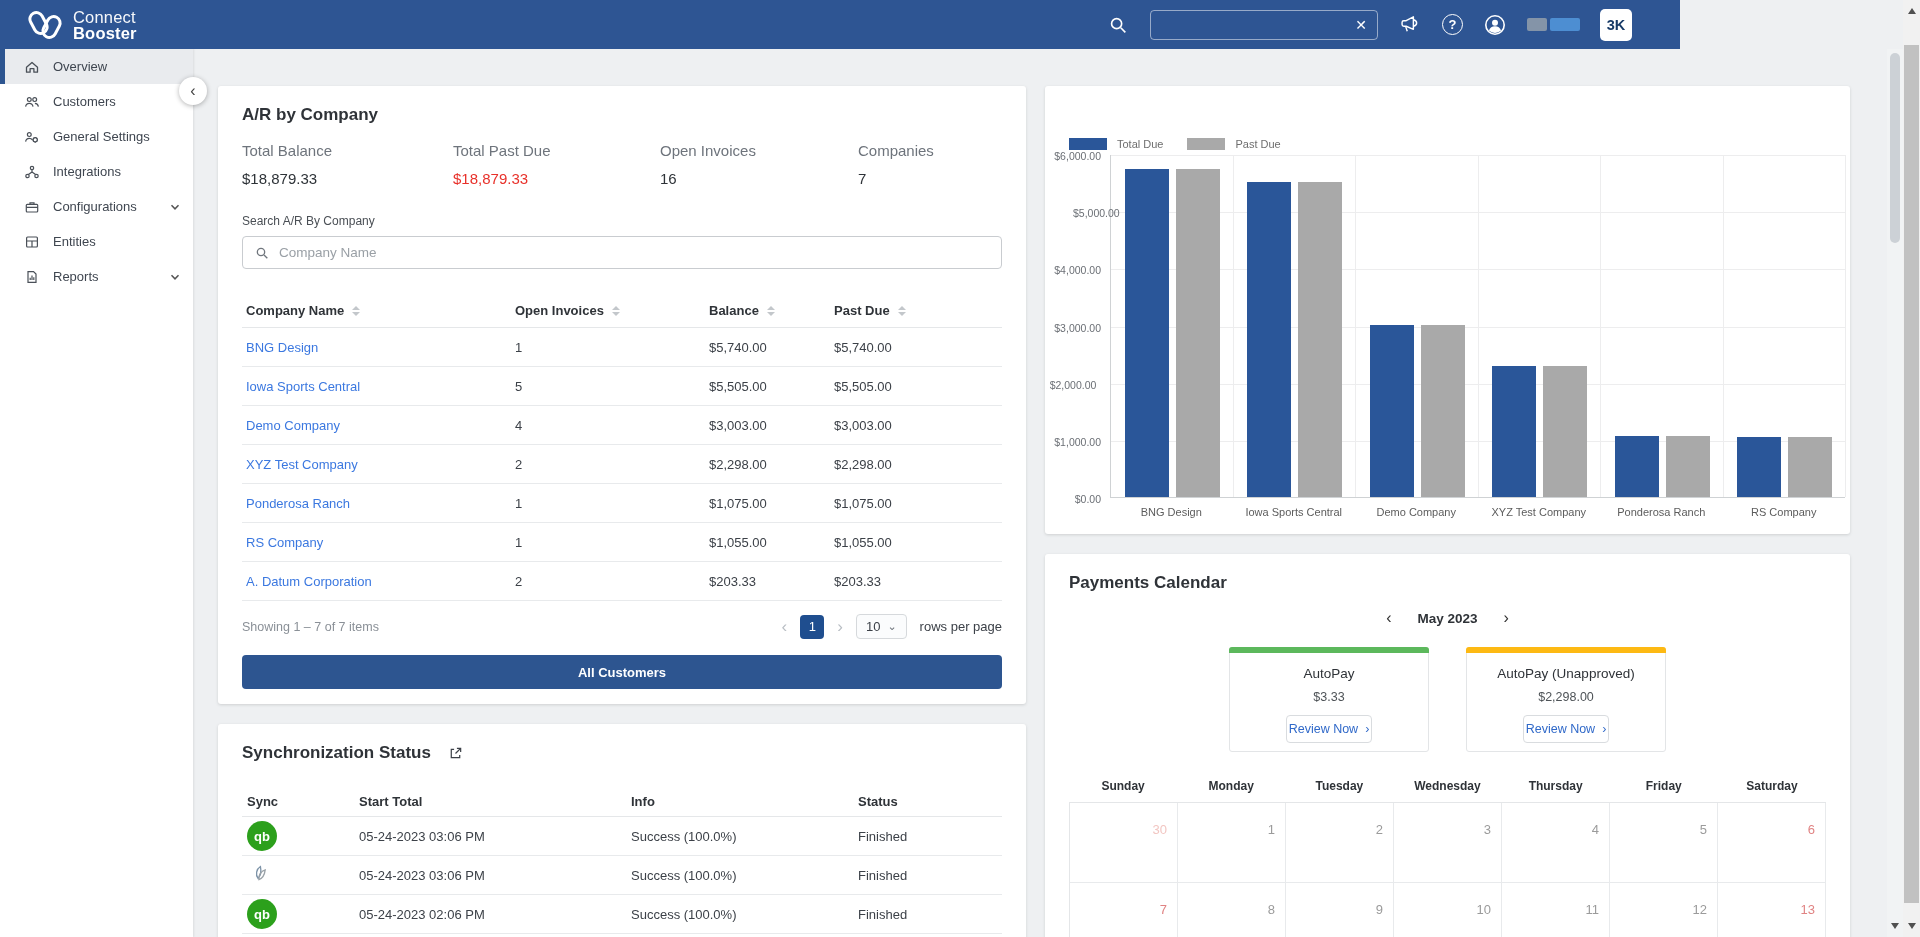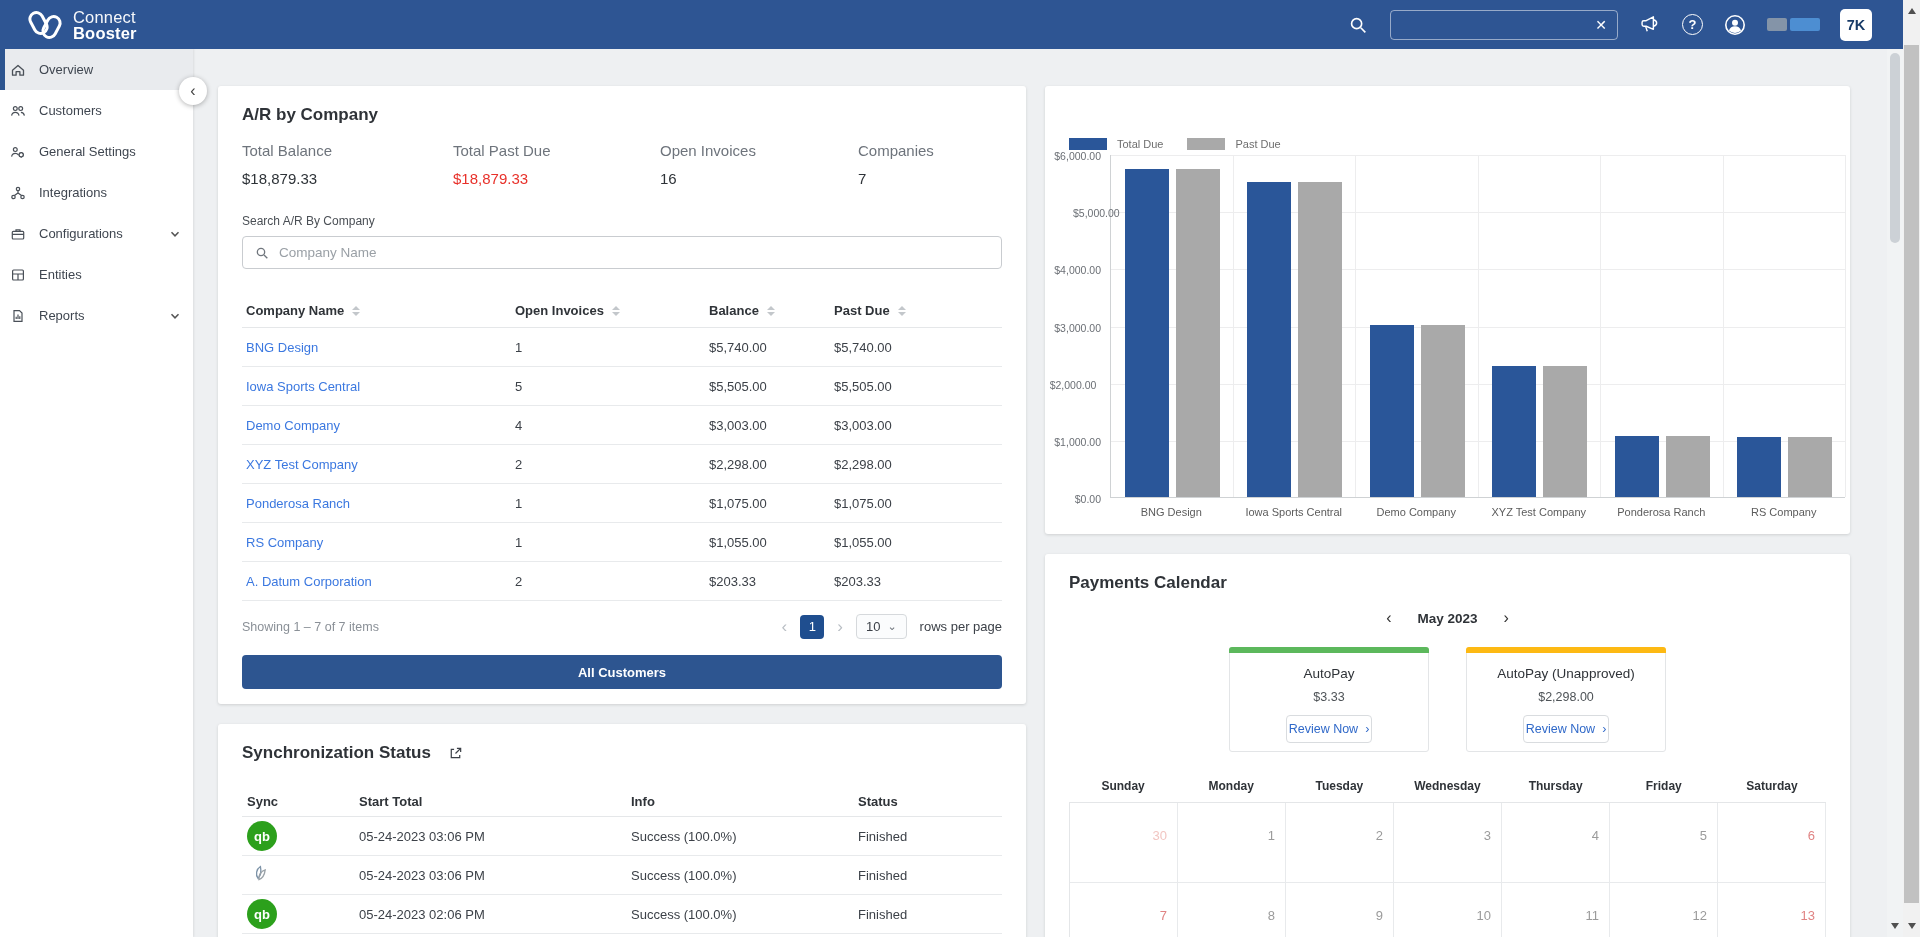--- a/index.html
+++ b/index.html
@@ -1,20 +1,20 @@
 <!DOCTYPE html>
 <html><head>
 <meta charset="utf-8">
 <style>
   * { margin:0; padding:0; box-sizing:border-box; }
   html,body { width:1920px; height:937px; overflow:hidden; background:#eef0f2;
     font-family:"Liberation Sans", sans-serif; color:#3c4148; }
 
   
-  .navbar { position:absolute; left:0; top:0; width:1920px; height:49px; background:#2e5593;
+  .navbar { position:absolute; left:0; top:0; width:1680px; height:49px; background:#2e5593;
     display:flex; align-items:center; color:#fff; z-index:20; }
   .brand { display:flex; align-items:center; gap:9px; margin-left:28px; cursor:pointer; }
   .brand-text { font-size:16.5px; line-height:16px; letter-spacing:.2px; }
   .brand-l1 { font-weight:400; opacity:.96; }
   .brand-l2 { font-weight:700; }
   .nav-right { margin-left:auto; display:flex; align-items:center; gap:20px; margin-right:48px; }
   .nav-icon { width:24px; height:24px; display:flex; align-items:center; justify-content:center; cursor:pointer; }
   .search-box { width:228px; height:30px; border:1px solid rgba(255,255,255,.5); border-radius:4px;
     display:flex; align-items:center; padding:0 8px; }
   .search-box input { flex:1; background:transparent; border:none; outline:none; color:#fff; font-size:13px; min-width:0; }
@@ -23,21 +23,21 @@
     display:flex; align-items:center; justify-content:center; font-size:13px; font-weight:700; color:#fff; cursor:pointer; }
   .name-blur { display:flex; gap:3px; align-items:center; }
   .name-blur .b1 { width:20px; height:13px; background:#8494a8; border-radius:2px; }
   .name-blur .b2 { width:30px; height:13px; background:#4d8ed2; border-radius:2px; }
   .k1-box { width:32px; height:32px; background:#fff; border-radius:5px; color:#173a67;
     font-weight:800; font-size:14.5px; display:flex; align-items:center; justify-content:center; cursor:pointer; }
 
   
   .sidebar { position:absolute; left:0; top:49px; width:193px; bottom:0; background:#fff; z-index:10;
     box-shadow:1px 0 2px rgba(0,0,0,.08); }
-  .side-item { height:41px; display:flex; align-items:center; gap:13px; padding-left:10px;
+  .side-item { height:35px; display:flex; align-items:center; gap:13px; padding-left:24px;
     font-size:13px; color:#3f4650; cursor:pointer; }
   .side-item.active { background:#e9ebee; box-shadow:inset 5px 0 0 #2d5590; }
   .s-icon { width:16px; height:16px; color:#4a5058; display:flex; }
   .s-icon svg { width:16px; height:16px; }
   .s-chev { margin-left:auto; margin-right:12px; color:#555; display:flex; }
   .s-chev svg { width:12px; height:12px; }
   .collapse-btn { position:absolute; left:179px; top:77px; width:28px; height:28px; border-radius:50%;
     background:#fff; box-shadow:0 1px 5px rgba(0,0,0,.3); display:flex; align-items:center; justify-content:center;
     color:#444; font-size:16px; z-index:30; cursor:pointer; line-height:1; }
 
@@ -115,21 +115,21 @@
   .mini-label { margin-top:13px; font-size:13.5px; color:#2f3338; }
   .mini-amount { margin-top:9px; font-size:12.5px; color:#4e5357; }
   .mini-btn { margin-top:11px; display:inline-flex; align-items:center; gap:7px; border:1px solid #d9dcdf;
     border-radius:4px; padding:6px 2px; font-size:12.5px; color:#3069c9; cursor:pointer; background:#fff; }
   .cal-head { margin:27px 24px 0 24px; display:grid; grid-template-columns:repeat(7,1fr);
     font-size:12px; font-weight:700; color:#2f3338; text-align:center; }
   .cal-grid { margin:9px 24px 0 24px; display:grid; grid-template-columns:repeat(7,1fr);
     border-top:1px solid #e4e6e8; border-left:1px solid #e4e6e8; }
   .cal-cell { height:80px; border-right:1px solid #e8eaec; border-bottom:1px solid #e8eaec;
     position:relative; background:#fff; cursor:pointer; }
-  .cal-date { position:absolute; top:25px; right:10px; font-size:13px;margin-left:24px; }
+  .cal-date { position:absolute; top:19px; right:10px; font-size:13px;margin-left:24px; }
   .cal-date.weekday { color:#9b9b9b; }
   .cal-date.weekend { color:#e08383; }
   .cal-date.other-month { color:#f2c6c2; }
 
   
   .inner-scroll { position:absolute; right:17px; top:49px; bottom:0; width:16px; background:#f1f3f4; z-index:15; }
   .inner-thumb { position:absolute; left:3px; right:3px; top:4px; height:190px; background:#ccd1d6; border-radius:5px; }
   .outer-scroll { position:absolute; right:0; top:0; bottom:0; width:17px; background:#f1f1f1; z-index:25; }
   .outer-thumb { position:absolute; left:1px; right:1px; top:45px; height:858px; background:#c1c1c1; }
   .sb-arrow { position:absolute; left:50%; transform:translateX(-50%); width:0; height:0;
@@ -176,21 +176,21 @@
       <svg width="24" height="24" viewBox="0 0 24 24">
         <circle cx="12" cy="12" r="9.2" fill="none" stroke="#fff" stroke-width="1.6"></circle>
         <circle cx="12" cy="9.8" r="3" fill="#fff"></circle>
         <path d="M5.9 17.6c.9-2.8 3.3-4.3 6.1-4.3s5.2 1.5 6.1 4.3a9.2 9.2 0 0 1-12.2 0z" fill="#fff"></path>
       </svg>
     </span>
     <span class="name-blur">
       <span class="b1"></span>
         <span class="b2"></span>
     </span>
-    <span class="k1-box">7K</span>
+    <span class="k1-box">3K</span>
   </div>
 </div>
 
 <div class="sidebar">
   <div id="side-items">
       <div class="side-item active">
         <span class="s-icon">
           <svg viewBox="0 0 16 16" fill="none" stroke="currentColor" stroke-width="1.3" stroke-linejoin="round">
             <path d="M2.5 8.3 8 3.4l5.5 4.9v4.9h-3.6V9.7H6.1v3.5H2.5z"></path>
           </svg>

